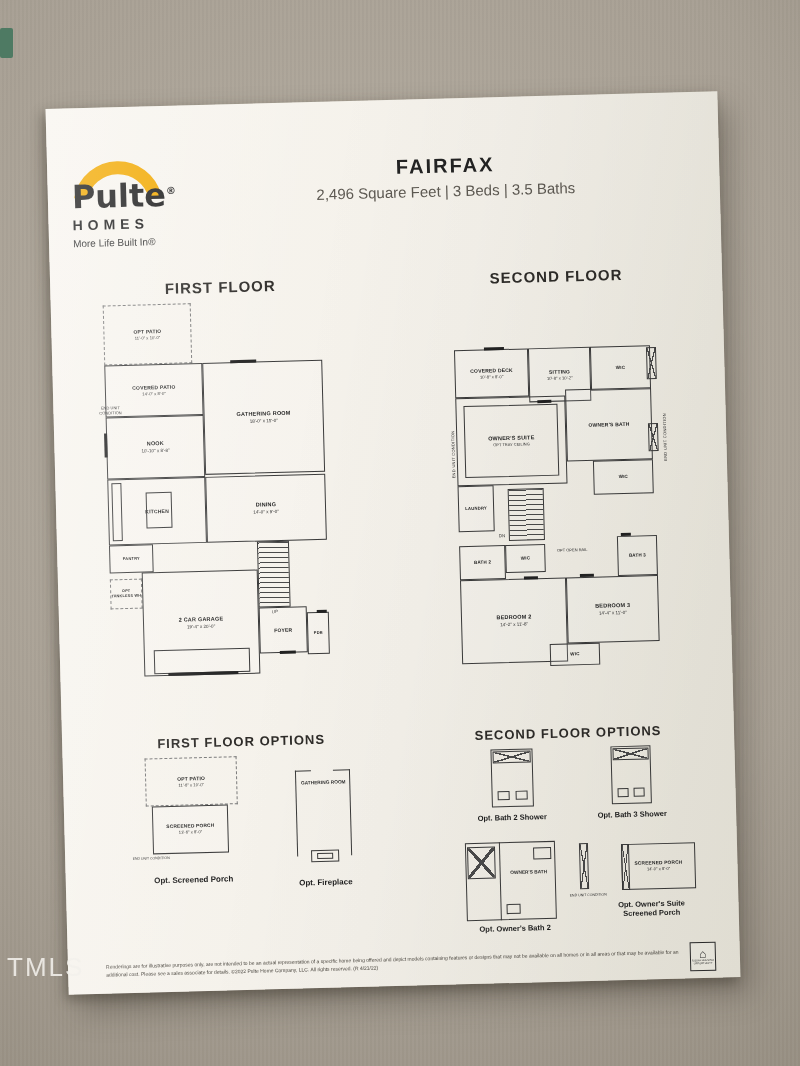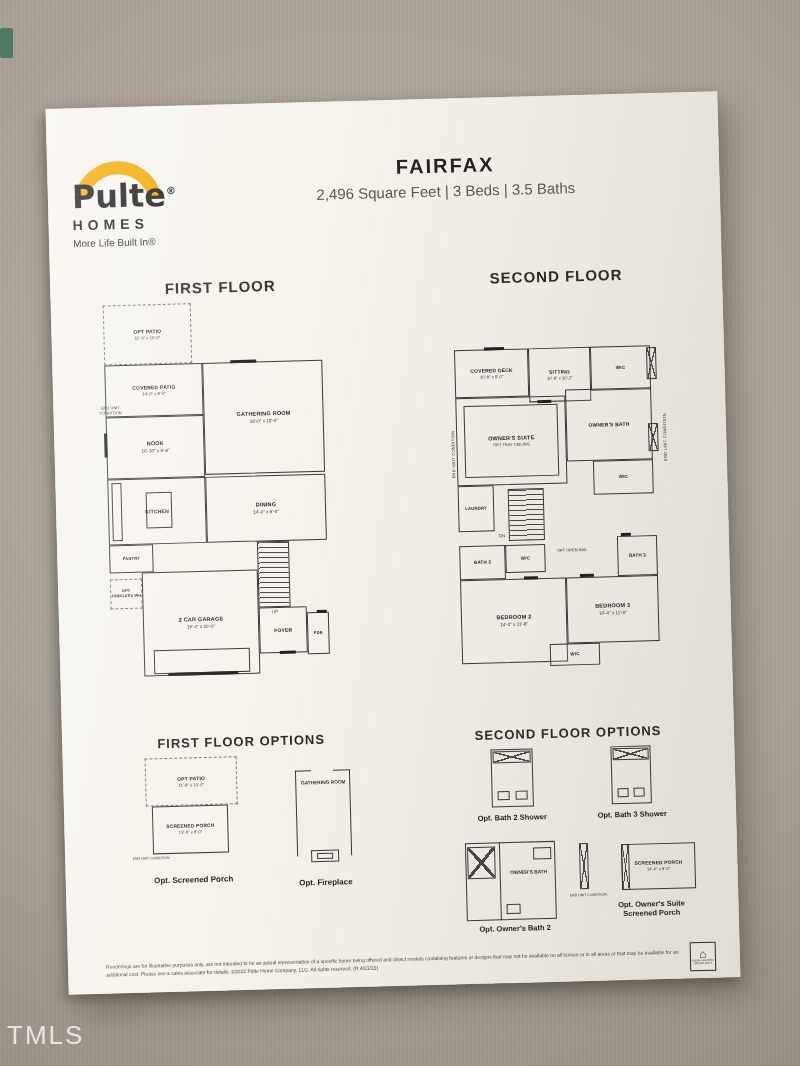--- a/index.html
+++ b/index.html
@@ -3,21 +3,21 @@
 <meta charset="utf-8">
 <style>
   html,body{margin:0;padding:0;}
   body{width:800px;height:1066px;overflow:hidden;position:relative;
        font-family:"Liberation Sans", sans-serif;background:#a59e92;}
   .wall{position:absolute;inset:0;
         background:radial-gradient(120% 90% at 45% 38%, #b6afa3 0%, #a79f93 55%, #8d8578 100%);}
   .wall::after{content:"";position:absolute;inset:0;
         background:repeating-linear-gradient(90deg, rgba(255,255,255,.025) 0 2px, rgba(0,0,0,.015) 2px 4px);}
   .sticker{position:absolute;left:0;top:28px;width:13px;height:30px;background:#4e7a63;border-radius:2px;}
-  .watermark{position:absolute;left:7px;top:1020px;font-size:26px;letter-spacing:2px;
+  .watermark{position:absolute;left:7px;top:952px;font-size:26px;letter-spacing:2px;
         color:rgba(242,240,236,.88);}
   .paper{position:absolute;left:57px;top:100px;width:672px;height:886px;
         background:linear-gradient(102deg,#f8f5ef 0%,#f4f1ea 55%,#ece9dd 100%);
         transform:rotate(-1.5deg);
         box-shadow:-3px 5px 12px rgba(55,50,40,.40), 10px 16px 30px rgba(55,50,40,.35);}
   .paper::after{content:"";position:absolute;inset:0;pointer-events:none;
         background:linear-gradient(100deg, rgba(255,255,255,.28), rgba(255,255,255,0) 35%, rgba(0,0,0,.05) 90%);}
   
   .logo{position:absolute;left:24px;top:52px;width:160px;}
   .arc{display:block;margin-left:2px;}

